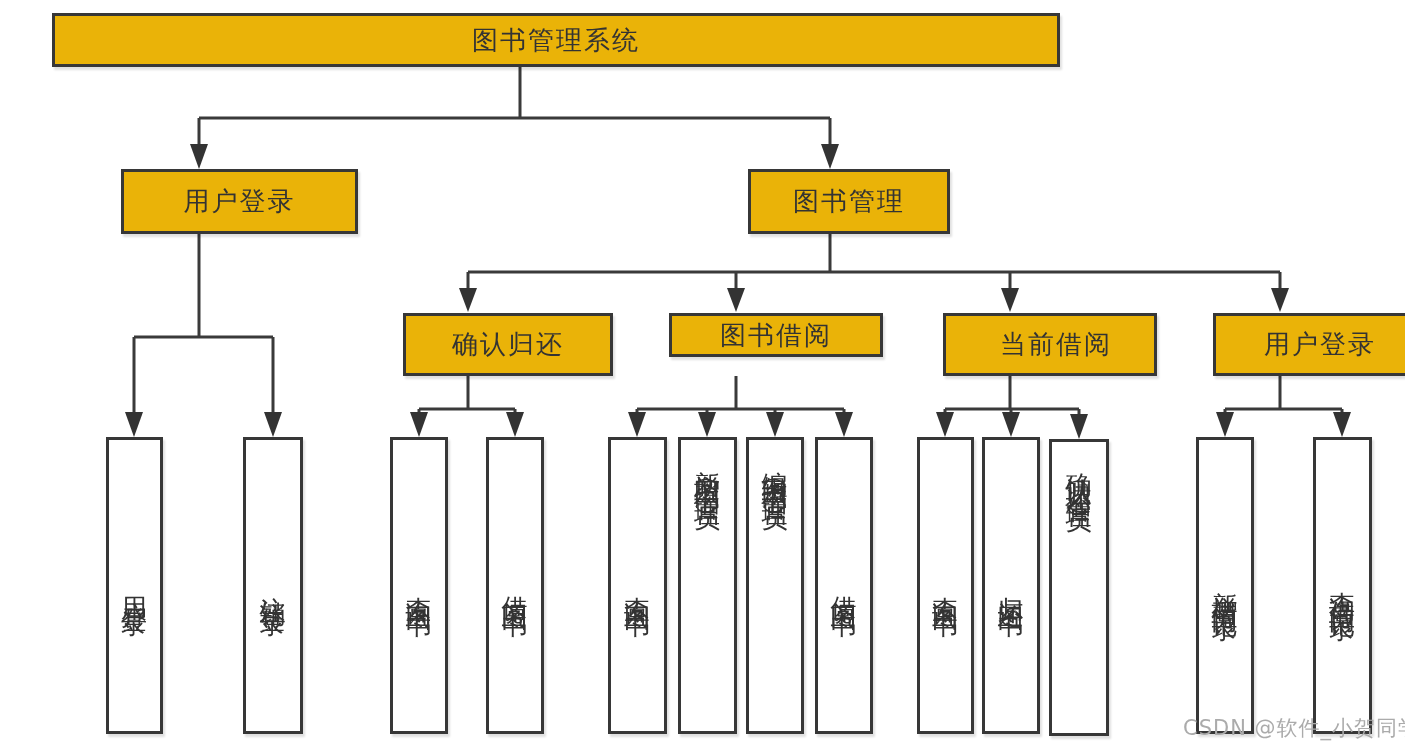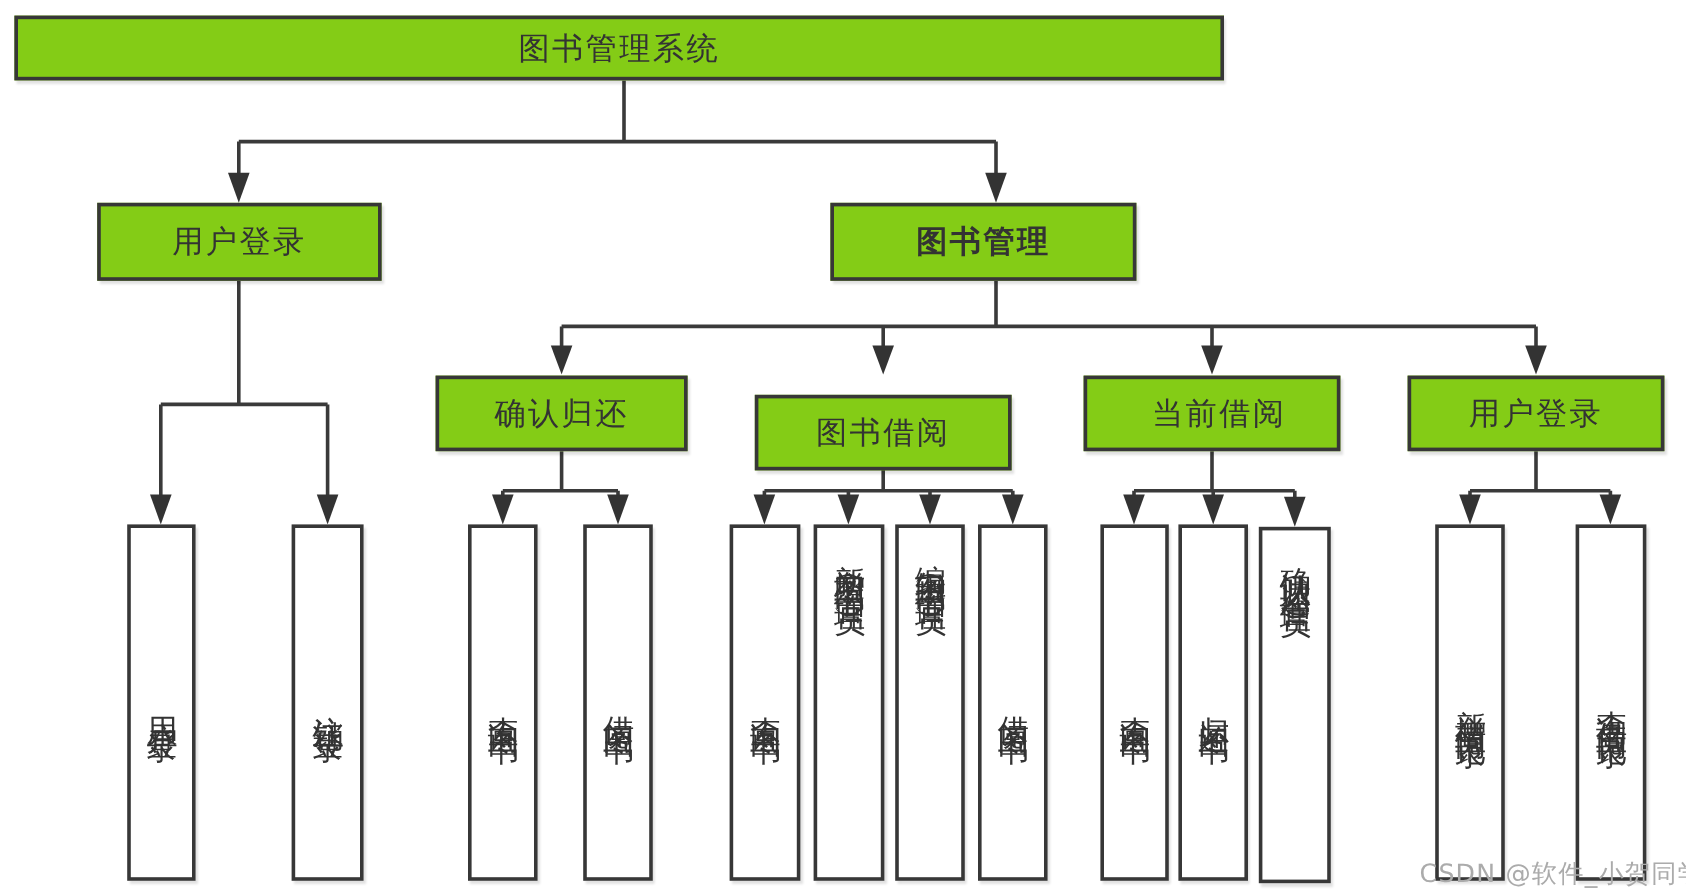--- a/index.html
+++ b/index.html
@@ -8,24 +8,25 @@
     width:1405px;height:747px;
     background:#ffffff;
     font-family:"DejaVu Sans",sans-serif;
     overflow:hidden;
   }
   .connectors{position:absolute;left:0;top:0;z-index:1;}
   .connectors path{stroke:#3a3a3a;stroke-width:3;fill:none;}
   .connectors polygon{fill:#333333;stroke:none;}
   .node{
     position:absolute;z-index:2;box-sizing:border-box;
-    background:#84cc16;border:3px solid #373737;
+    background:#eab308;border:3px solid #373737;
     display:flex;align-items:center;justify-content:center;
     color:#333333;font-size:26px;letter-spacing:2px;
     box-shadow:2px 3px 2px rgba(0,0,0,0.12);
+    margin-left:40px;
   }
   .vnode{
     position:absolute;z-index:2;box-sizing:border-box;
     background:#ffffff;border:3px solid #373737;
     display:flex;align-items:center;justify-content:center;
     color:#333333;
     box-shadow:2px 3px 2px rgba(0,0,0,0.12);
   }
   .vnode .vlabel{
     writing-mode:vertical-rl;
@@ -83,28 +84,28 @@
     <polygon points="1333,412 1351,412 1342,437"></polygon>
   </svg>
 
   <div class="node" style="left:12px;top:13px;width:1008px;height:54px;">
     <span>图书管理系统</span>
   </div>
 
   <div class="node" style="left:81px;top:169px;width:237px;height:65px;">
     <span>用户登录</span>
   </div>
-  <div class="node" style="left:692px;top:169px;width:255px;height:65px;font-weight:bold;">
+  <div class="node" style="left:708px;top:169px;width:202px;height:65px;">
     <span>图书管理</span>
   </div>
 
   <div class="node" style="left:363px;top:313px;width:210px;height:63px;">
     <span>确认归还</span>
   </div>
-  <div class="node" style="left:629px;top:329px;width:214px;height:63px;">
+  <div class="node" style="left:629px;top:313px;width:214px;height:44px;">
     <span>图书借阅</span>
   </div>
   <div class="node" style="left:903px;top:313px;width:214px;height:63px;padding-left:12px;">
     <span>当前借阅</span>
   </div>
   <div class="node" style="left:1173px;top:313px;width:214px;height:63px;">
     <span>用户登录</span>
   </div>
 
   <div class="vnode" style="left:106px;top:437px;width:57px;height:297px;">

